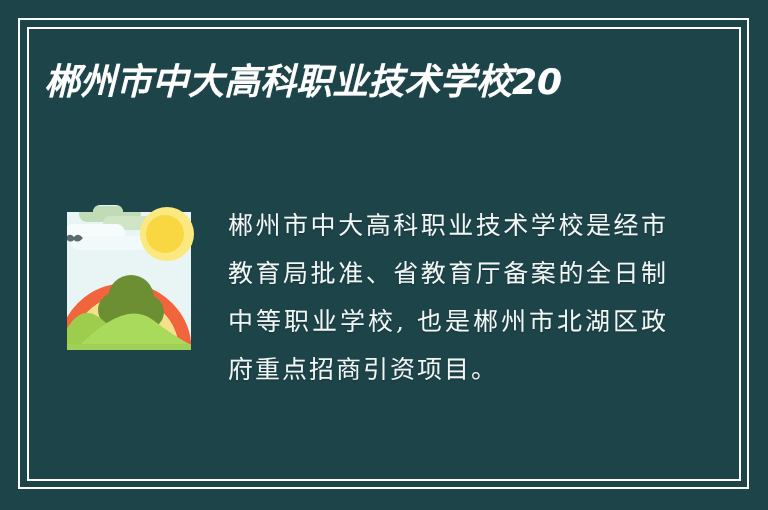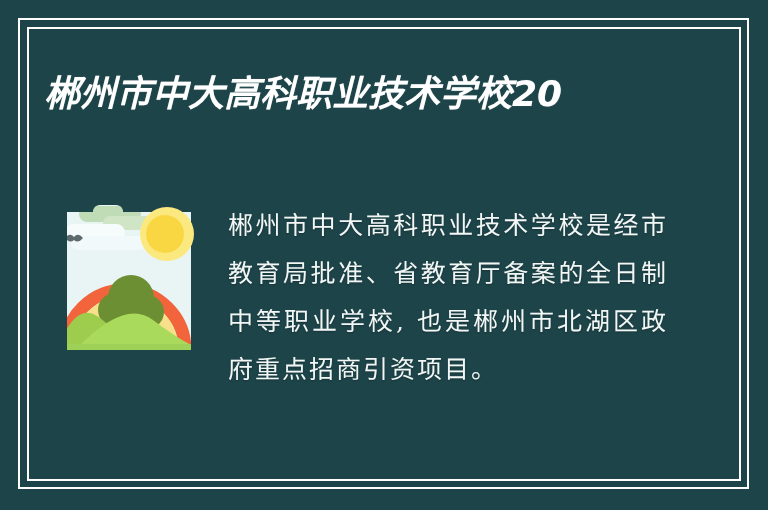--- a/index.html
+++ b/index.html
@@ -42,21 +42,21 @@
     bottom: 29px;
     border: 2px solid #ffffff;
     box-sizing: border-box;
     pointer-events: none;
   }
 
   
   .title-block {
     position: absolute;
     left: 44px;
-    top: 67px;
+    top: 55px;
     width: 640px;
   }
   .title-line {
     display: block;
     color: #ffffff;
     font-family: "DejaVu Sans", "Liberation Sans", sans-serif;
     font-size: 36px;
     line-height: 53px;
     font-weight: 700;
     font-style: italic;

